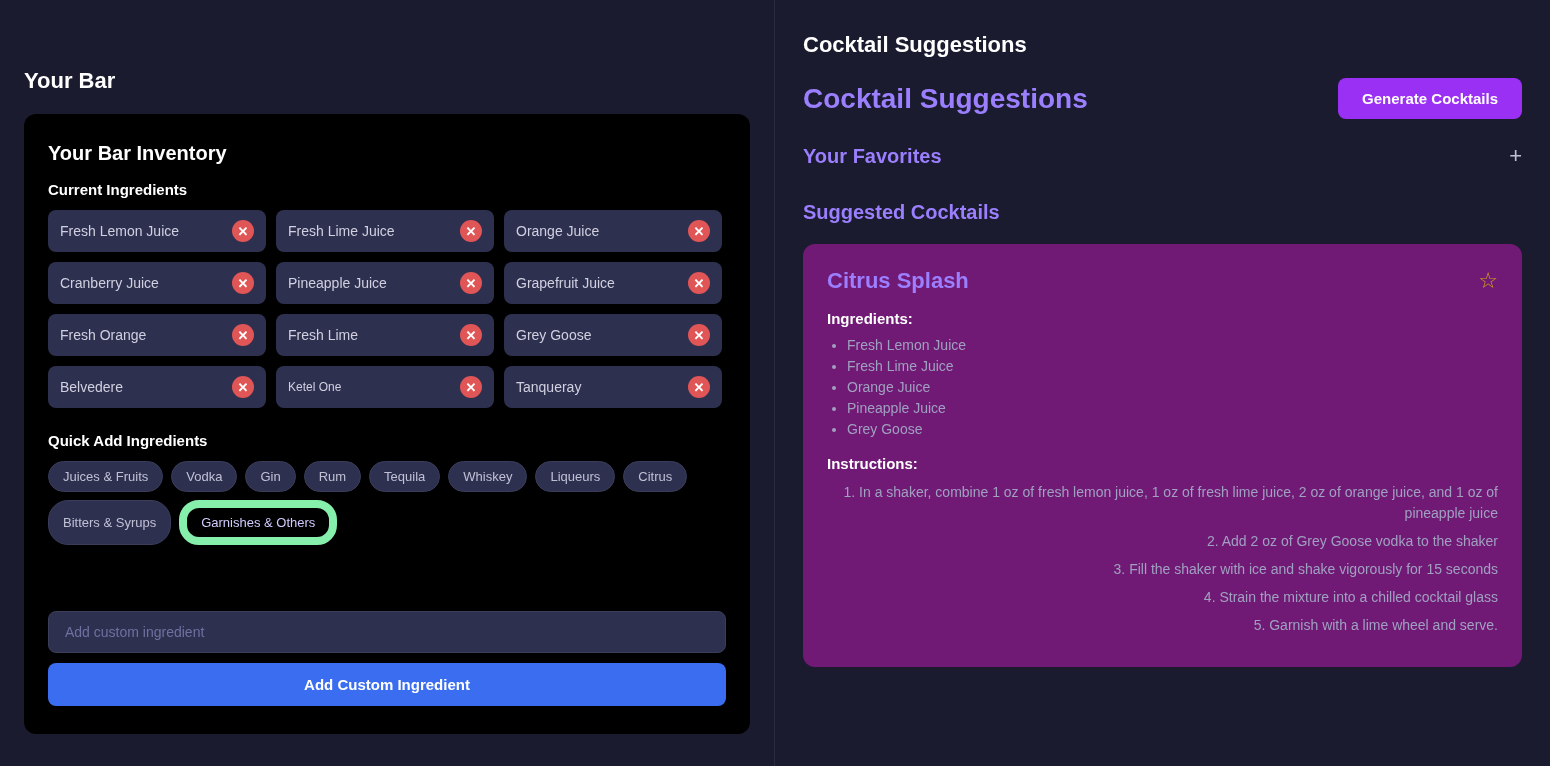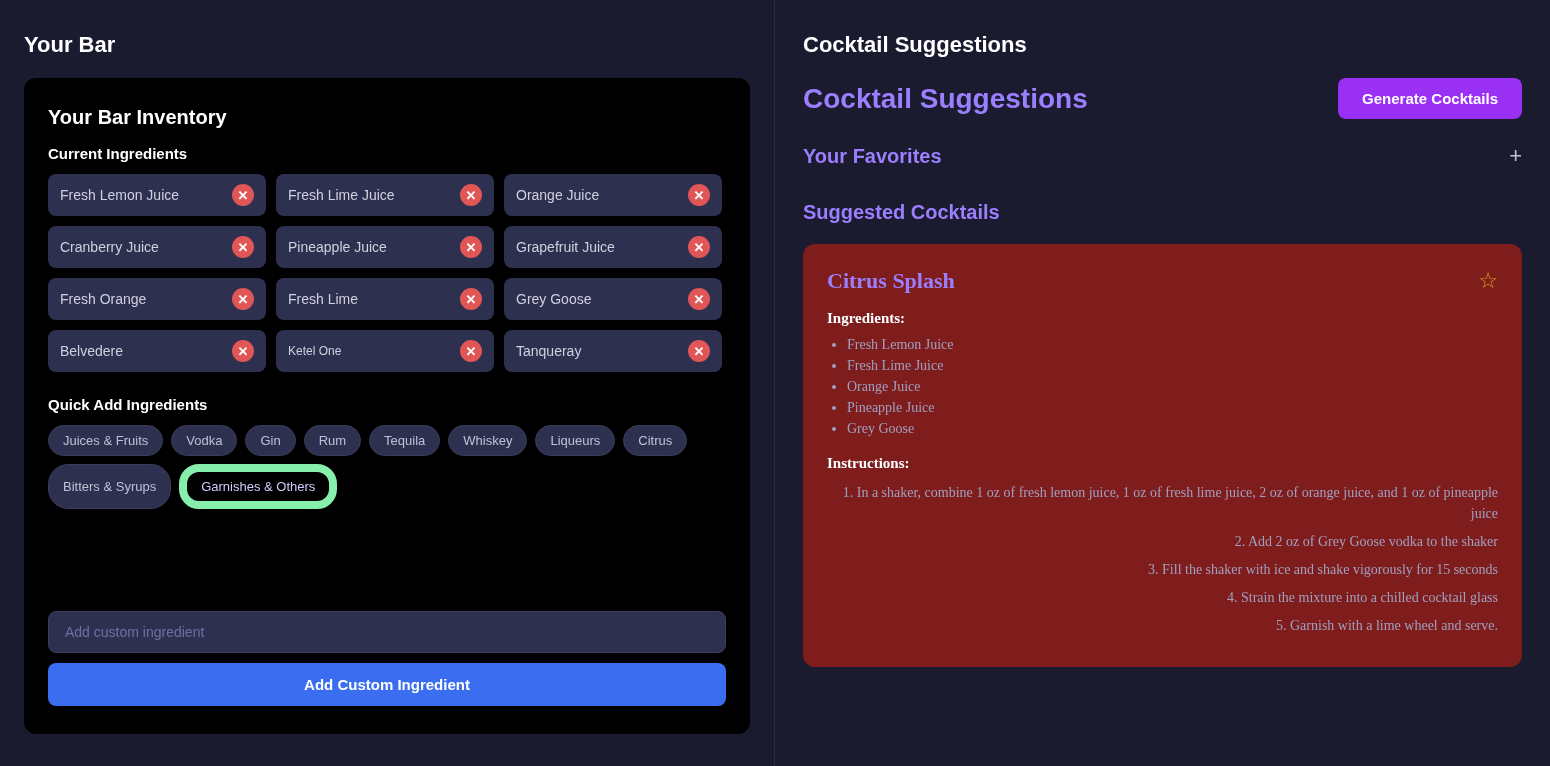--- a/index.html
+++ b/index.html
@@ -20,20 +20,21 @@
       display: flex;
       flex-direction: column;
       border-right: 1px solid #2a2b3d;
     }
 
     .panel-title {
       font-size: 22px;
       font-weight: 700;
       color: #ffffff;
       margin-bottom: 20px;
+      margin-top: 36px;
     }
 
     .inventory-card {
       background: #000000;
       border-radius: 12px;
       padding: 28px 24px;
       flex: 1;
       display: flex;
       flex-direction: column;
     }
@@ -228,24 +229,23 @@
     }
 
     .suggested-title {
       font-size: 20px;
       font-weight: 700;
       color: #9b7fff;
       margin-bottom: 20px;
     }
 
     .cocktail-card {
-      background: #7f1d1d;
+      background: #701a75;
       border-radius: 12px;
       padding: 24px;
-      font-family: Liberation Serif, serif;
     }
 
     .cocktail-name-row {
       display: flex;
       align-items: center;
       justify-content: space-between;
       margin-bottom: 16px;
     }
 
     .cocktail-name {

